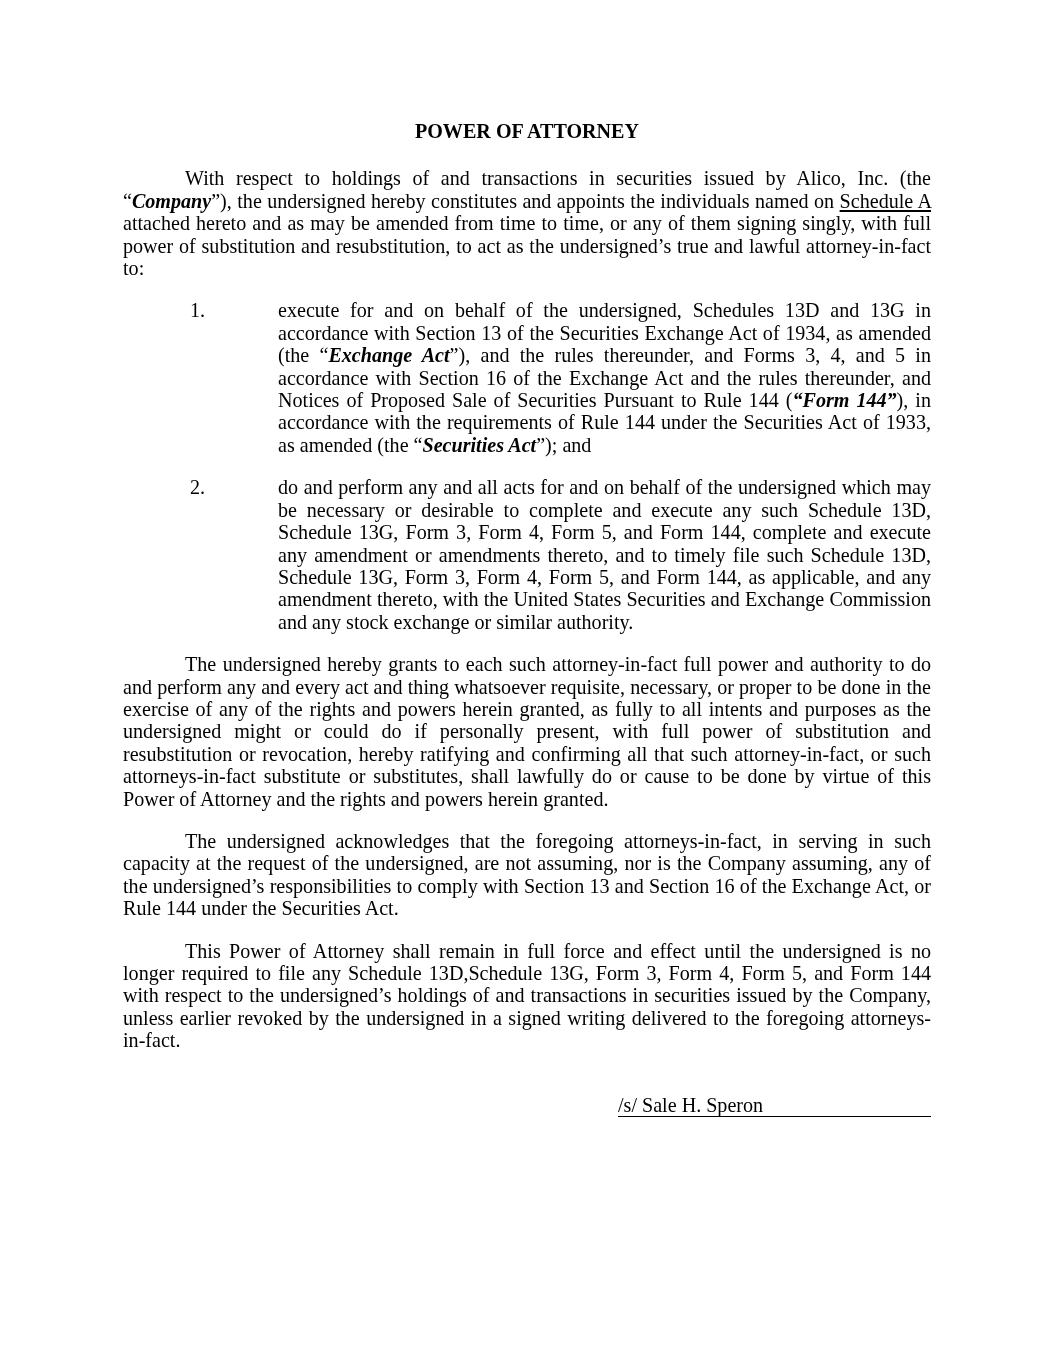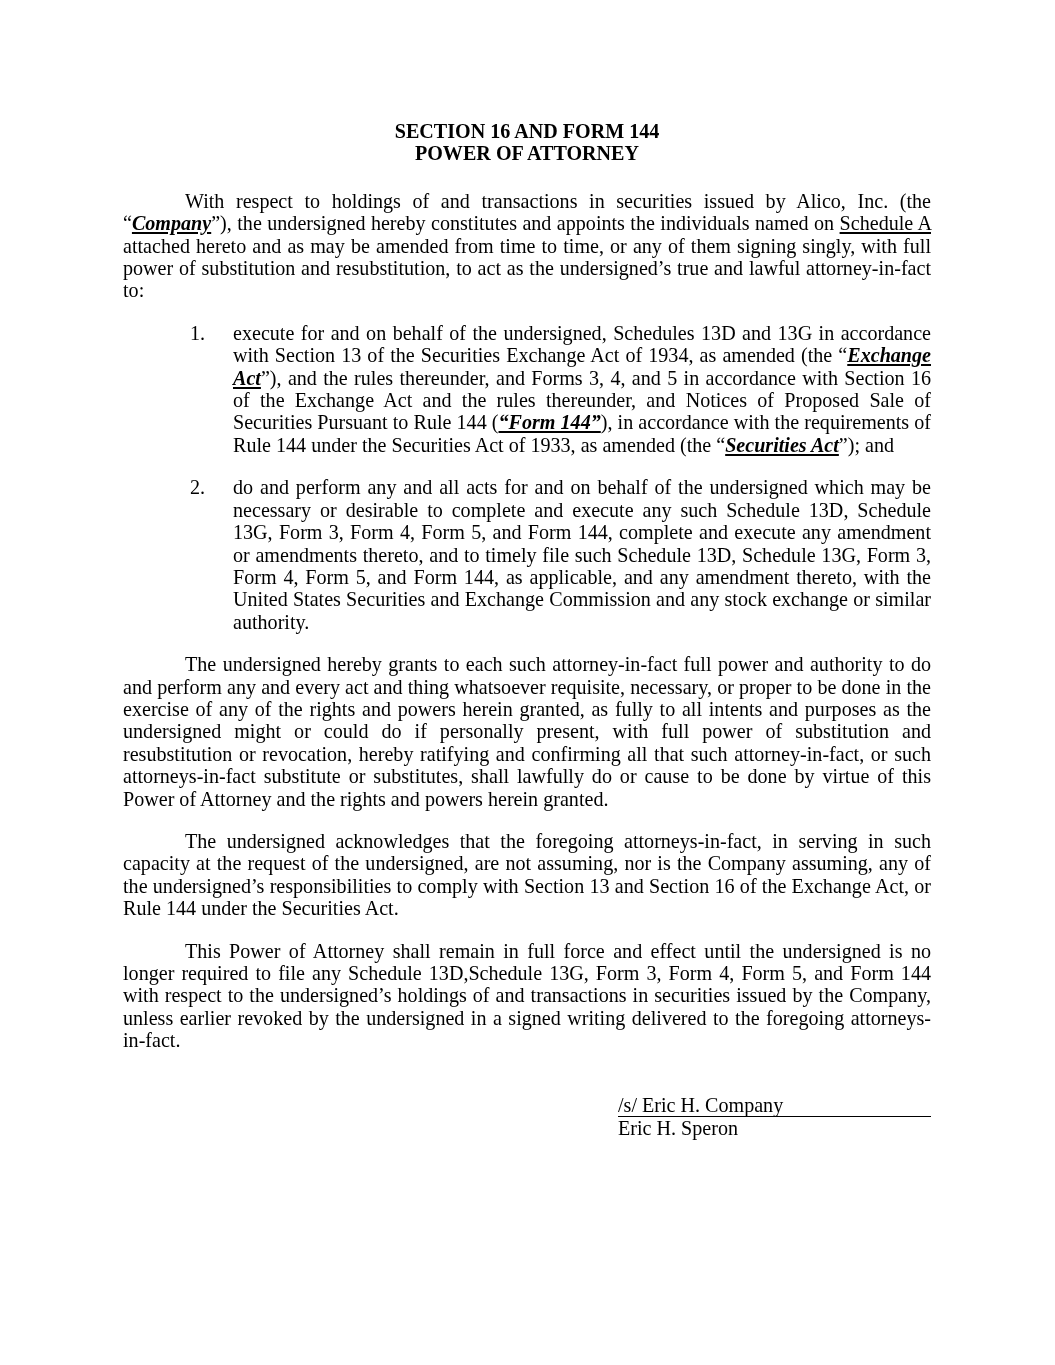--- a/index.html
+++ b/index.html
@@ -27,37 +27,36 @@
     margin: 20px 0 0 0;
     text-align: justify;
     text-indent: 62px;
   }
   .para.first { margin-top: 25px; }
   .list-item {
     margin: 20px 0 0 67px;
     display: flex;
   }
   .list-num { flex: 0 0 43px; }
-  .list-text { flex: 1; text-align: justify; }
-  .bi { font-weight: bold; font-style: italic; text-decoration: underline; }
+  .list-text { flex: 1; text-align: justify; margin-left: 45px; }
+  .bi { font-weight: bold; font-style: italic; }
   .bu { font-weight: normal; text-decoration: underline; }
   sup.ord { font-size: 0.62em; vertical-align: super; line-height: 0; }
   .sig-block { margin: 42px 0 0 495px; }
   .sig-line {
     width: 313px;
     border-bottom: 1.5px solid #000000;
   }
 </style>
 </head>
 <body>
 
 <div class="page">
 
   <h1 class="doc-title">
-    <div>SECTION 16 AND FORM 144</div>
     <div>POWER OF ATTORNEY</div>
   </h1>
 
   <p class="para first"><span>With respect to holdings of and transactions in securities issued by Alico, Inc. (the “</span><span class="bi">Company</span><span>”), the undersigned hereby constitutes and appoints the individuals named on </span><span class="bu">Schedule A</span><span> attached hereto and as may be amended from time to time, or any of them signing singly, with full power of substitution and resubstitution, to act as the undersigned’s true and lawful attorney-in-fact to:</span></p>
 
   <div class="list-item">
     <span class="list-num">1.</span>
     <div class="list-text"><span>execute for and on behalf of the undersigned, Schedules 13D and 13G in accordance with Section 13 of the Securities Exchange Act of 1934, as amended (the “</span><span class="bi">Exchange Act</span><span>”), and the rules thereunder, and Forms 3, 4, and 5 in accordance with Section 16 of the Exchange Act and the rules thereunder, and Notices of Proposed Sale of Securities Pursuant to Rule 144 (</span><span class="bi">“Form 144”</span><span>), in accordance with the requirements of Rule 144 under the Securities Act of 1933, as amended (the “</span><span class="bi">Securities Act</span><span>”); and</span></div>
   </div>
 
@@ -67,17 +66,16 @@
   </div>
 
   <p class="para">The undersigned hereby grants to each such attorney-in-fact full power and authority to do and perform any and every act and thing whatsoever requisite, necessary, or proper to be done in the exercise of any of the rights and powers herein granted, as fully to all intents and purposes as the undersigned might or could do if personally present, with full power of substitution and resubstitution or revocation, hereby ratifying and confirming all that such attorney-in-fact, or such attorneys-in-fact substitute or substitutes, shall lawfully do or cause to be done by virtue of this Power of Attorney and the rights and powers herein granted.</p>
 
   <p class="para">The undersigned acknowledges that the foregoing attorneys-in-fact, in serving in such capacity at the request of the undersigned, are not assuming, nor is the Company assuming, any of the undersigned’s responsibilities to comply with Section 13 and Section 16 of the Exchange Act, or Rule 144 under the Securities Act.</p>
 
   <p class="para">This Power of Attorney shall remain in full force and effect until the undersigned is no longer required to file any Schedule 13D,Schedule 13G, Form 3, Form 4, Form 5, and Form 144 with respect to the undersigned’s holdings of and transactions in securities issued by the Company, unless earlier revoked by the undersigned in a signed writing delivered to the foregoing attorneys-in-fact.</p>
 
 
   <div class="sig-block">
-    <div class="sig-line">/s/ Eric H. Company</div>
-    <div>Eric H. Speron</div>
+    <div class="sig-line">/s/ Sale H. Speron</div>
   </div>
 
 </div>
 
 </body></html>

